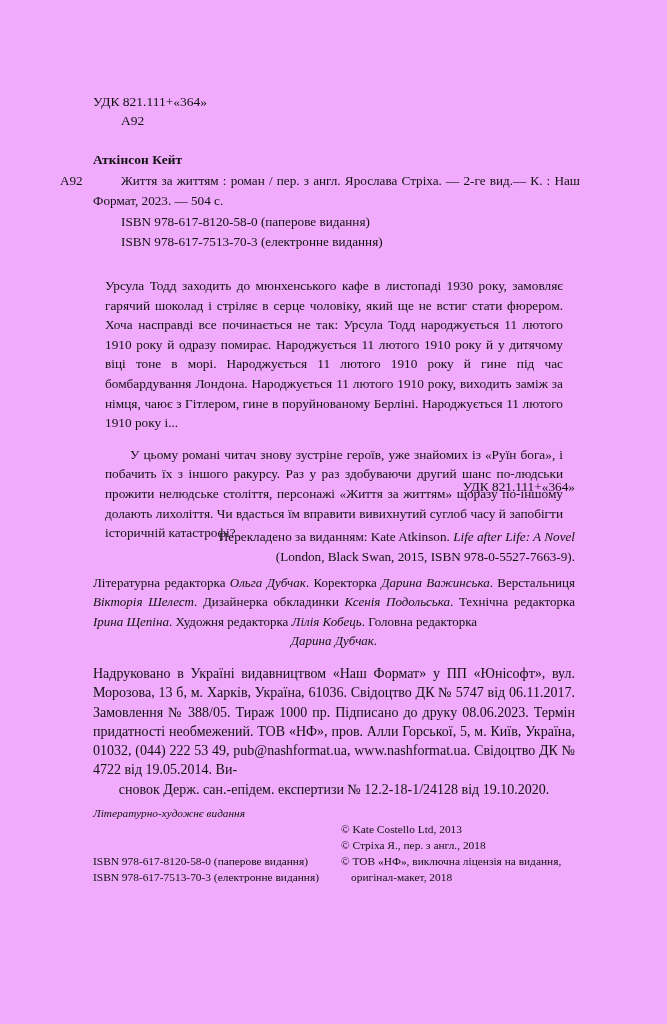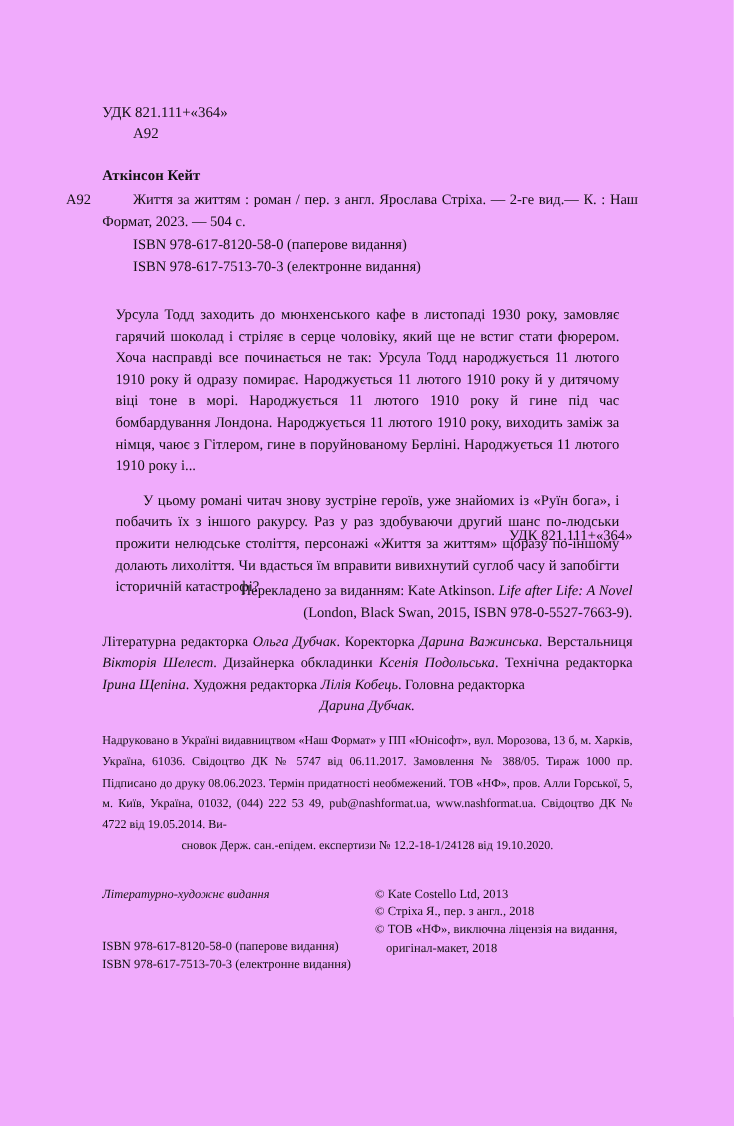--- a/index.html
+++ b/index.html
@@ -106,38 +106,38 @@
   }
   #credits .lastline {
     display: block;
     text-align: center;
     text-align-last: center;
   }
 
   
   #printing {
     left: 93px; top: 664px; width: 482px;
-    font-size: 11px; line-height: 19.3px;
+    font-size: 14px; line-height: 19.3px;
     text-align: justify;
   }
   #printing .lastline {
     display: block;
     text-align: center;
     text-align-last: center;
   }
 
   
   #footer {
     left: 93px; top: 805px; width: 490px;
     font-size: 11.4px; line-height: 16.2px;
   }
   #footer .cols {
     display: flex;
     justify-content: space-between;
-    align-items: flex-start;
+    align-items: flex-end;
   }
   #footer .col-left  { width: 248px; }
   #footer .col-right { width: 242px; }
   #footer .edition-kind {
     font-style: italic;
     font-size: 11.3px;
     margin-bottom: 32px;
     display: block;
   }
   #footer .isbn-line { display: block; }

